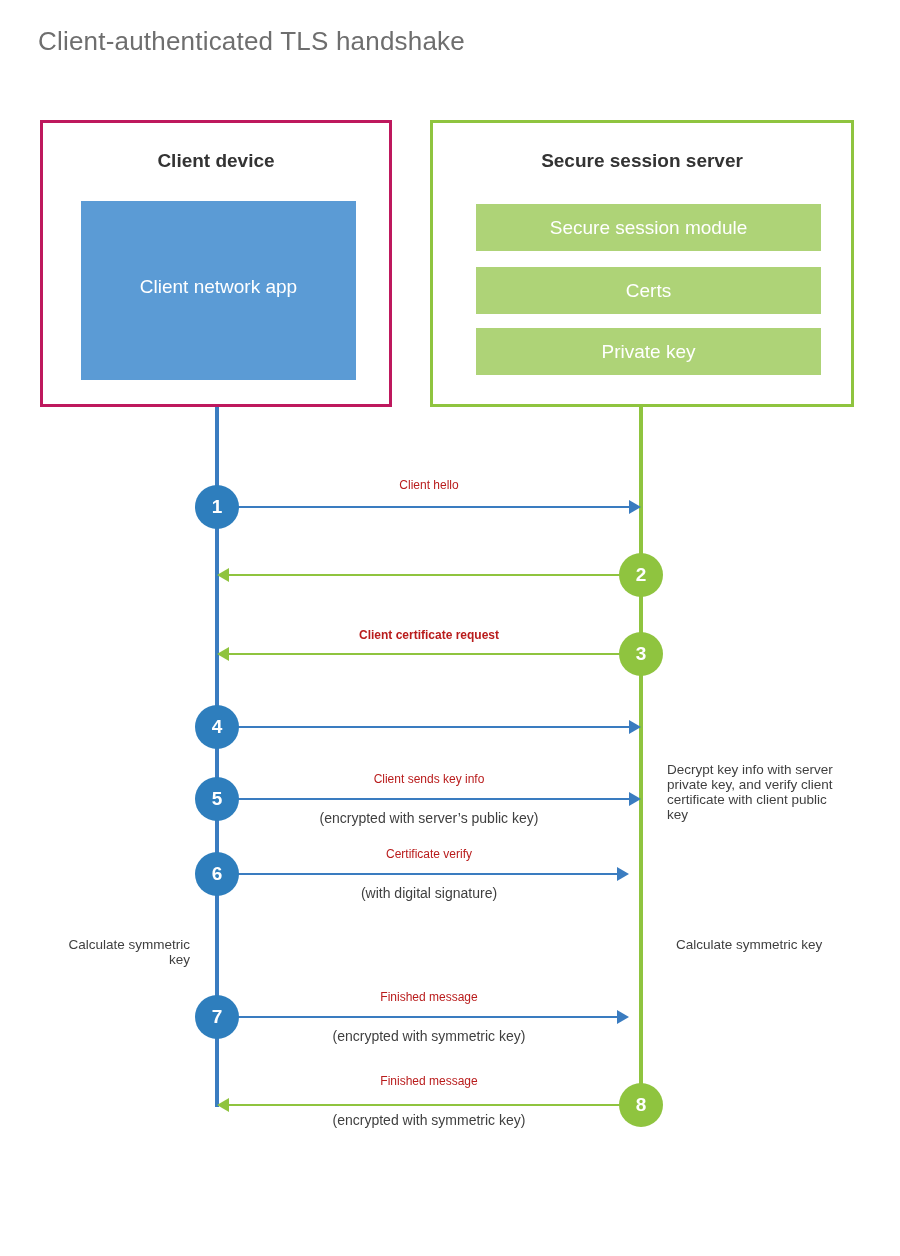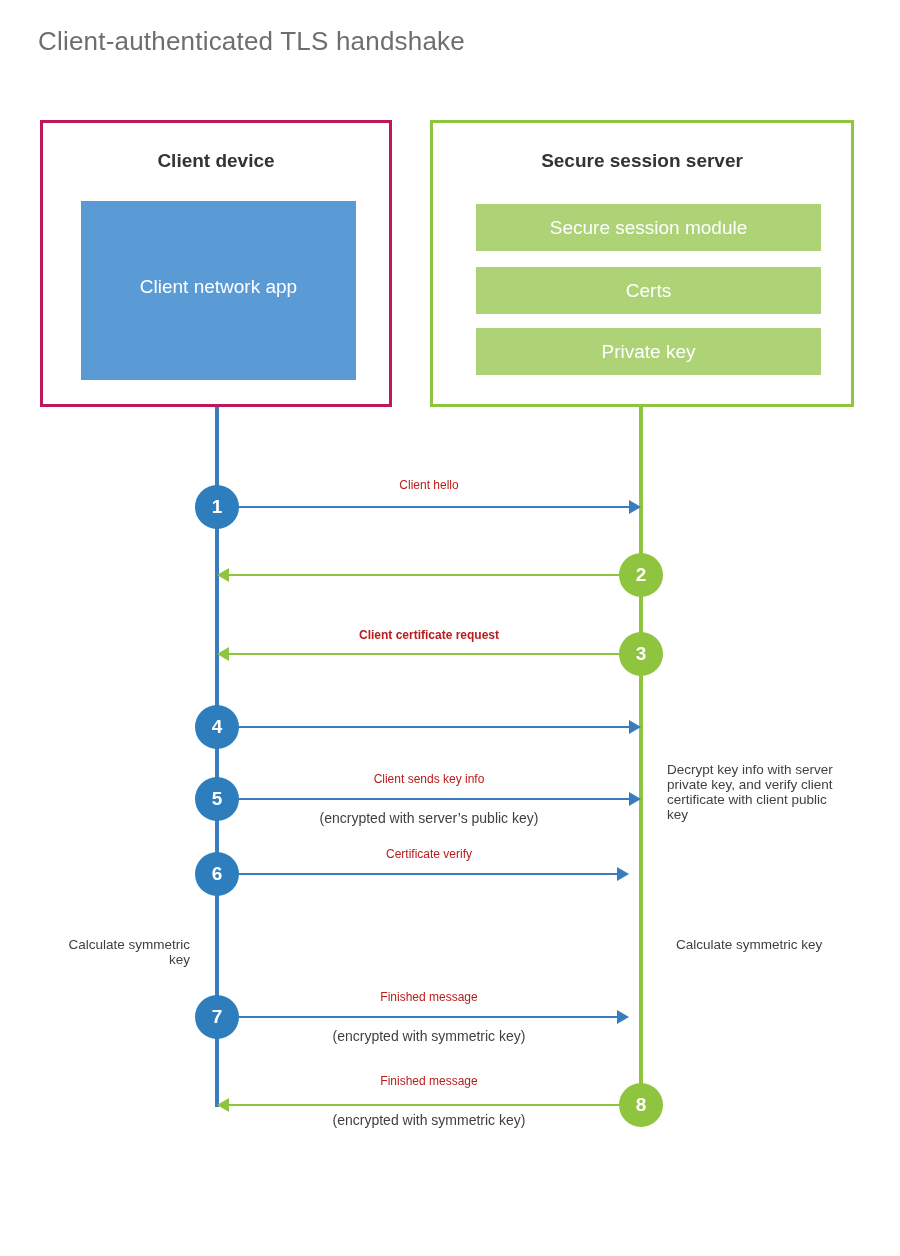--- a/index.html
+++ b/index.html
@@ -196,20 +196,21 @@
   <div class="abs msg-label" style="left:217px; top:772px; width:424px;text-align:center;">Client sends key info</div>
   <div class="abs arrow-line blue" style="left:217px; top:798px; width:412px;"></div>
   <div class="abs arrow-head right blue" style="left:629px; top:792px;"></div>
   <div class="abs step-circle blue" style="left:195px; top:777px;">5</div>
   <div class="abs msg-label" style="left:217px; top:847px; width:424px;">Certificate verify</div>
 
   <div class="abs msg-sublabel" style="left:217px; top:810px; width:424px;">(encrypted with server’s public key)</div>
   <div class="abs arrow-line blue" style="left:217px; top:873px; width:400px;"></div>
   <div class="abs arrow-head right blue" style="left:617px; top:867px;"></div>
   <div class="abs step-circle blue" style="left:195px; top:852px;">6</div>
+  <div class="abs msg-sublabel" style="left:217px; top:885px; width:424px;">(with digital signature)</div>
 
   <div class="abs msg-label" style="left:217px; top:990px; width:424px;">Finished message</div>
   <div class="abs arrow-line blue" style="left:217px; top:1016px; width:400px;"></div>
   <div class="abs arrow-head right blue" style="left:617px; top:1010px;"></div>
   <div class="abs step-circle blue" style="left:195px; top:995px;">7</div>
   <div class="abs msg-sublabel" style="left:217px; top:1028px; width:424px;">(encrypted with symmetric key)</div>
 
   <div class="abs msg-label" style="left:217px; top:1074px; width:424px;">Finished message</div>
   <div class="abs arrow-line green" style="left:229px; top:1104px; width:412px;"></div>
   <div class="abs arrow-head left green" style="left:217px; top:1098px;"></div>

